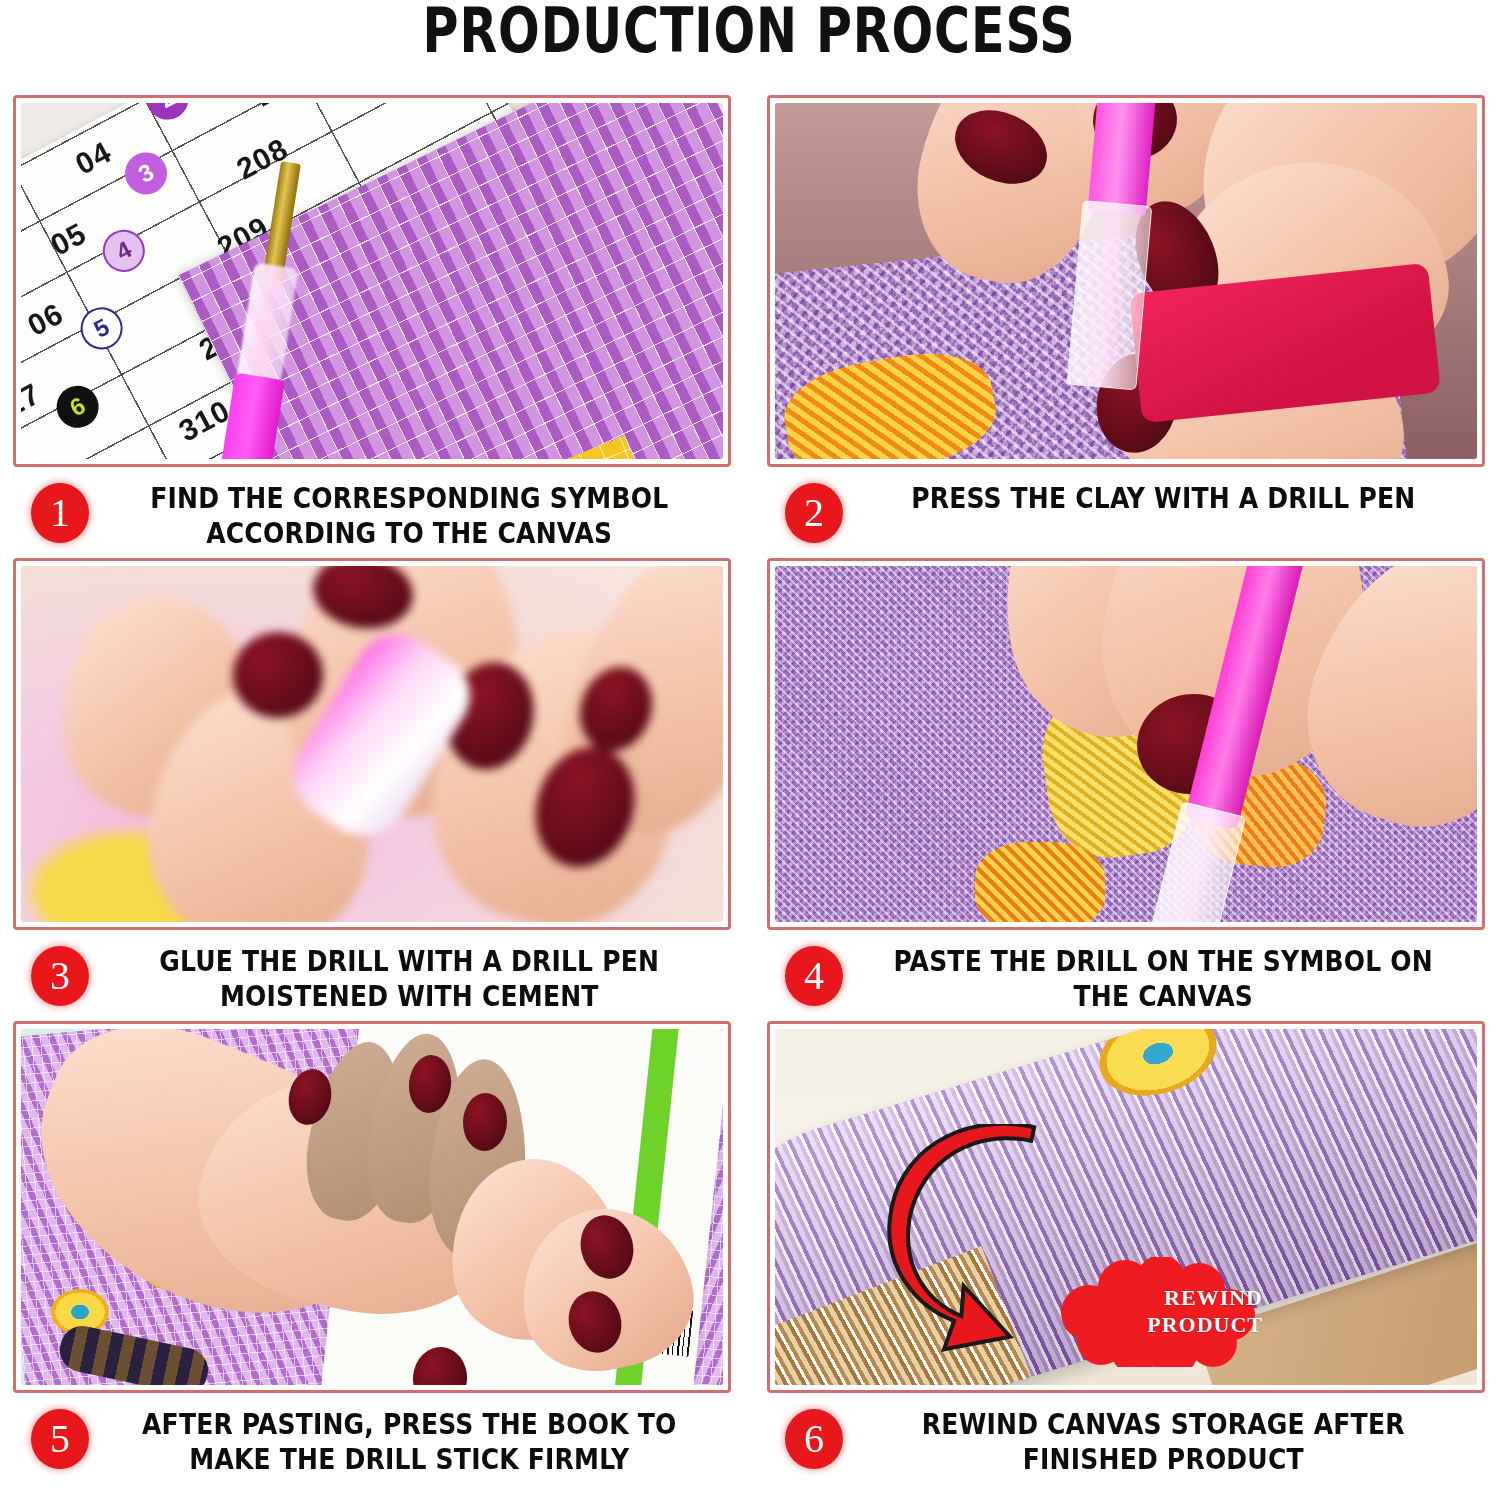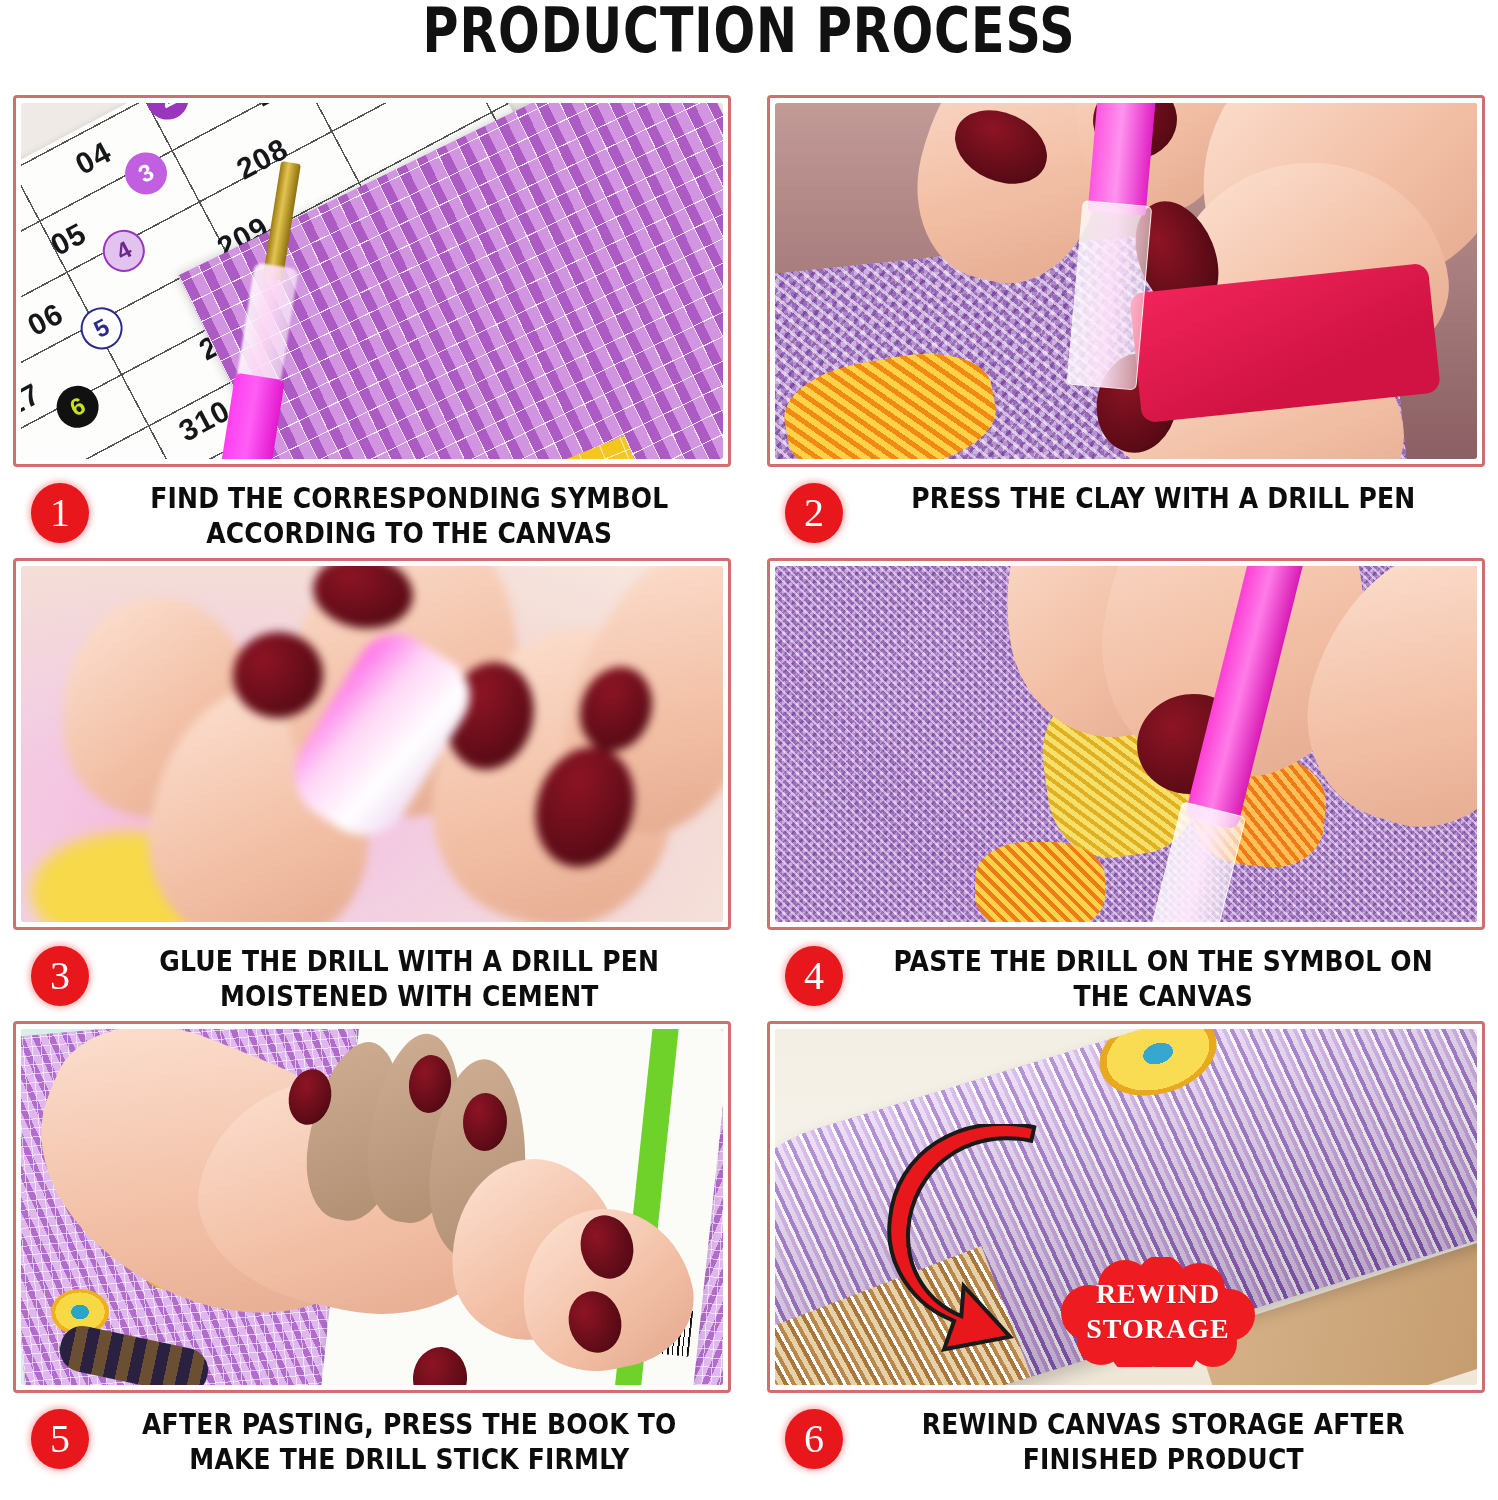--- a/index.html
+++ b/index.html
@@ -323,24 +323,24 @@
     background: linear-gradient(120deg,#d6b289,#c39a6d);
     transform: rotate(-18deg);
   }
   .p6-arrow { position: absolute; left: 78px; top: 95px; width: 230px; height: 230px; }
   .p6-cloud {
     position: absolute; left: 278px; top: 228px; width: 210px; height: 110px;
   }
   .p6-cloud svg { position:absolute; inset:0; }
   .p6-cloud .label {
     position: absolute; inset: 0;
-    display: flex; flex-direction: column; align-items: center; justify-content: center;
+    display: flex; flex-direction: column; align-items: flex-end; justify-content: center;
     color: #ffffff;
     font-family: "Liberation Serif", serif;
-    font-size: 28px; font-weight: bold; letter-spacing: 1px;
+    font-size: 22px; font-weight: bold; letter-spacing: 1px;
     line-height: 1.22;
     text-shadow: 0 1px 1px rgba(0,0,0,.18);
   }
 </style>
 </head>
 <body>
 
 <div id="page">
 
   <div id="title">PRODUCTION PROCESS</div>
@@ -546,21 +546,21 @@
                 <circle cx="176" cy="58" r="26"></circle>
                   <circle cx="160" cy="86" r="24"></circle>
                 <circle cx="120" cy="94" r="25"></circle>
                   <circle cx="82" cy="92" r="25"></circle>
                 <circle cx="48" cy="84" r="24"></circle>
                 <rect x="30" y="28" width="152" height="60" rx="20"></rect>
               </g>
             </svg>
             <div class="label">
               <span>REWIND</span>
-              <span>STORAGE</span>
+              <span>PRODUCT</span>
             </div>
           </div>
         </div>
       </div>
       <div class="caption">
         <div class="badge">6</div>
         <div class="caption-text">REWIND CANVAS STORAGE AFTER FINISHED PRODUCT</div>
       </div>
     </div>
 

